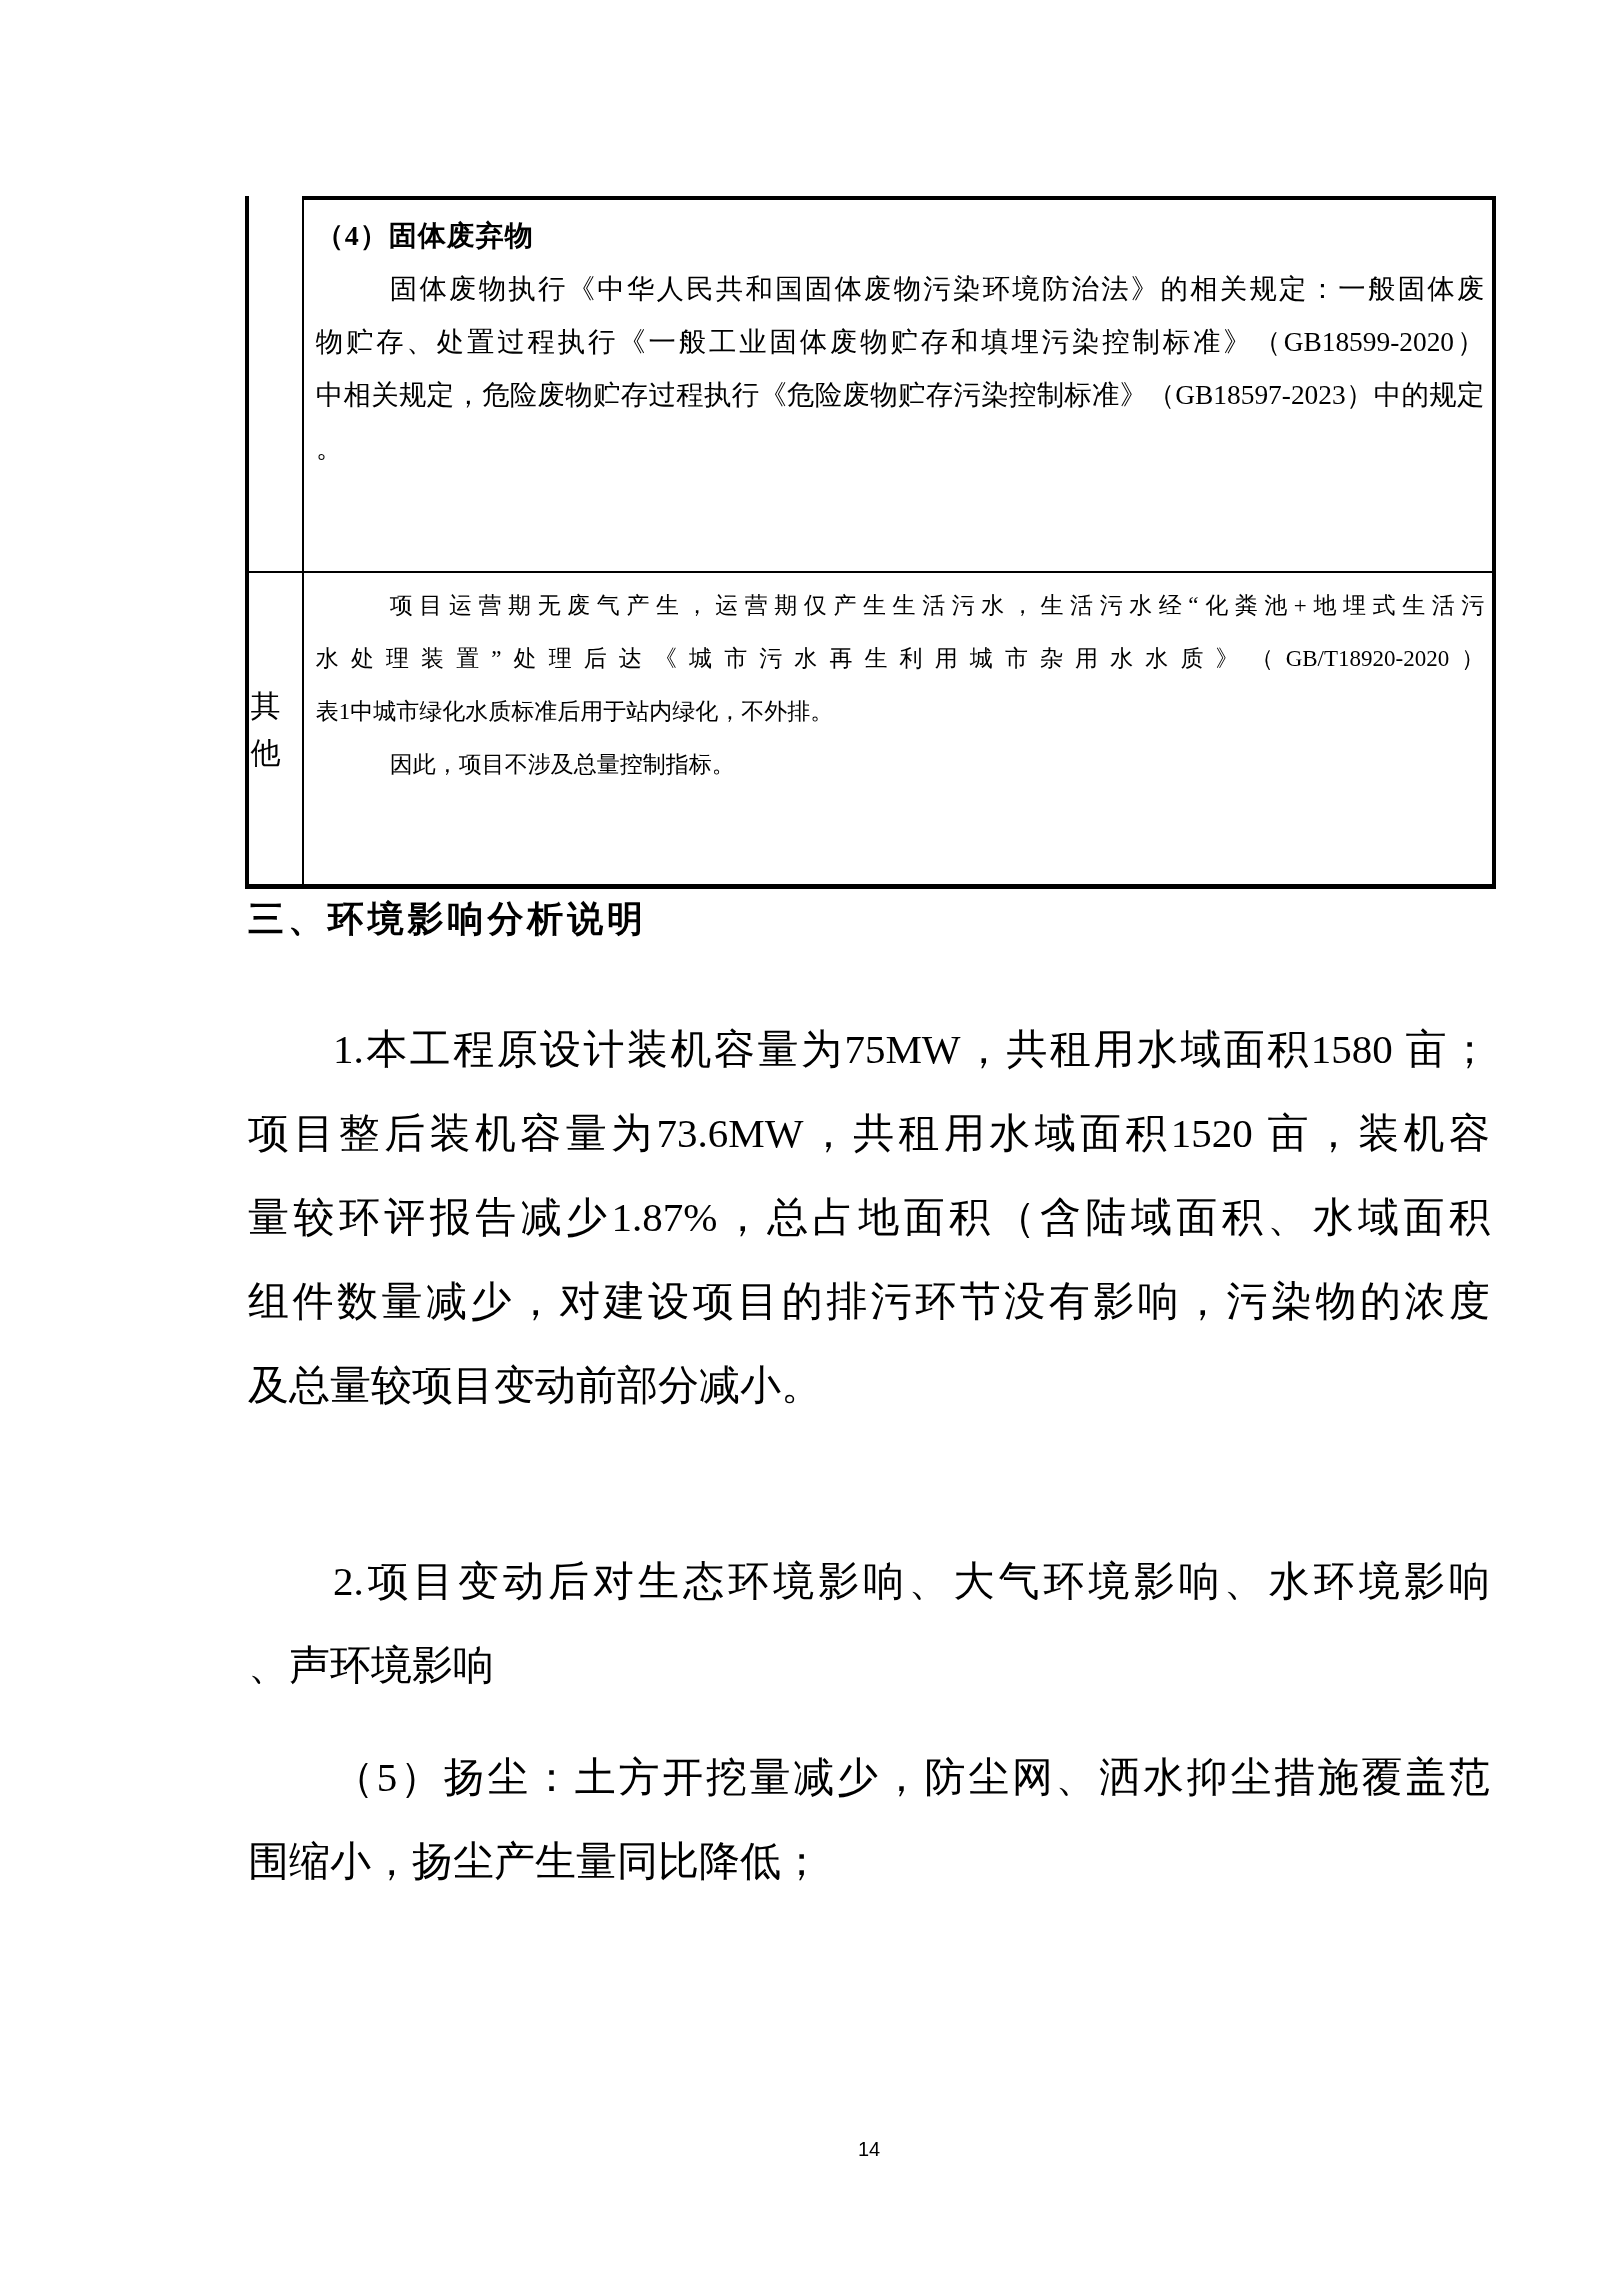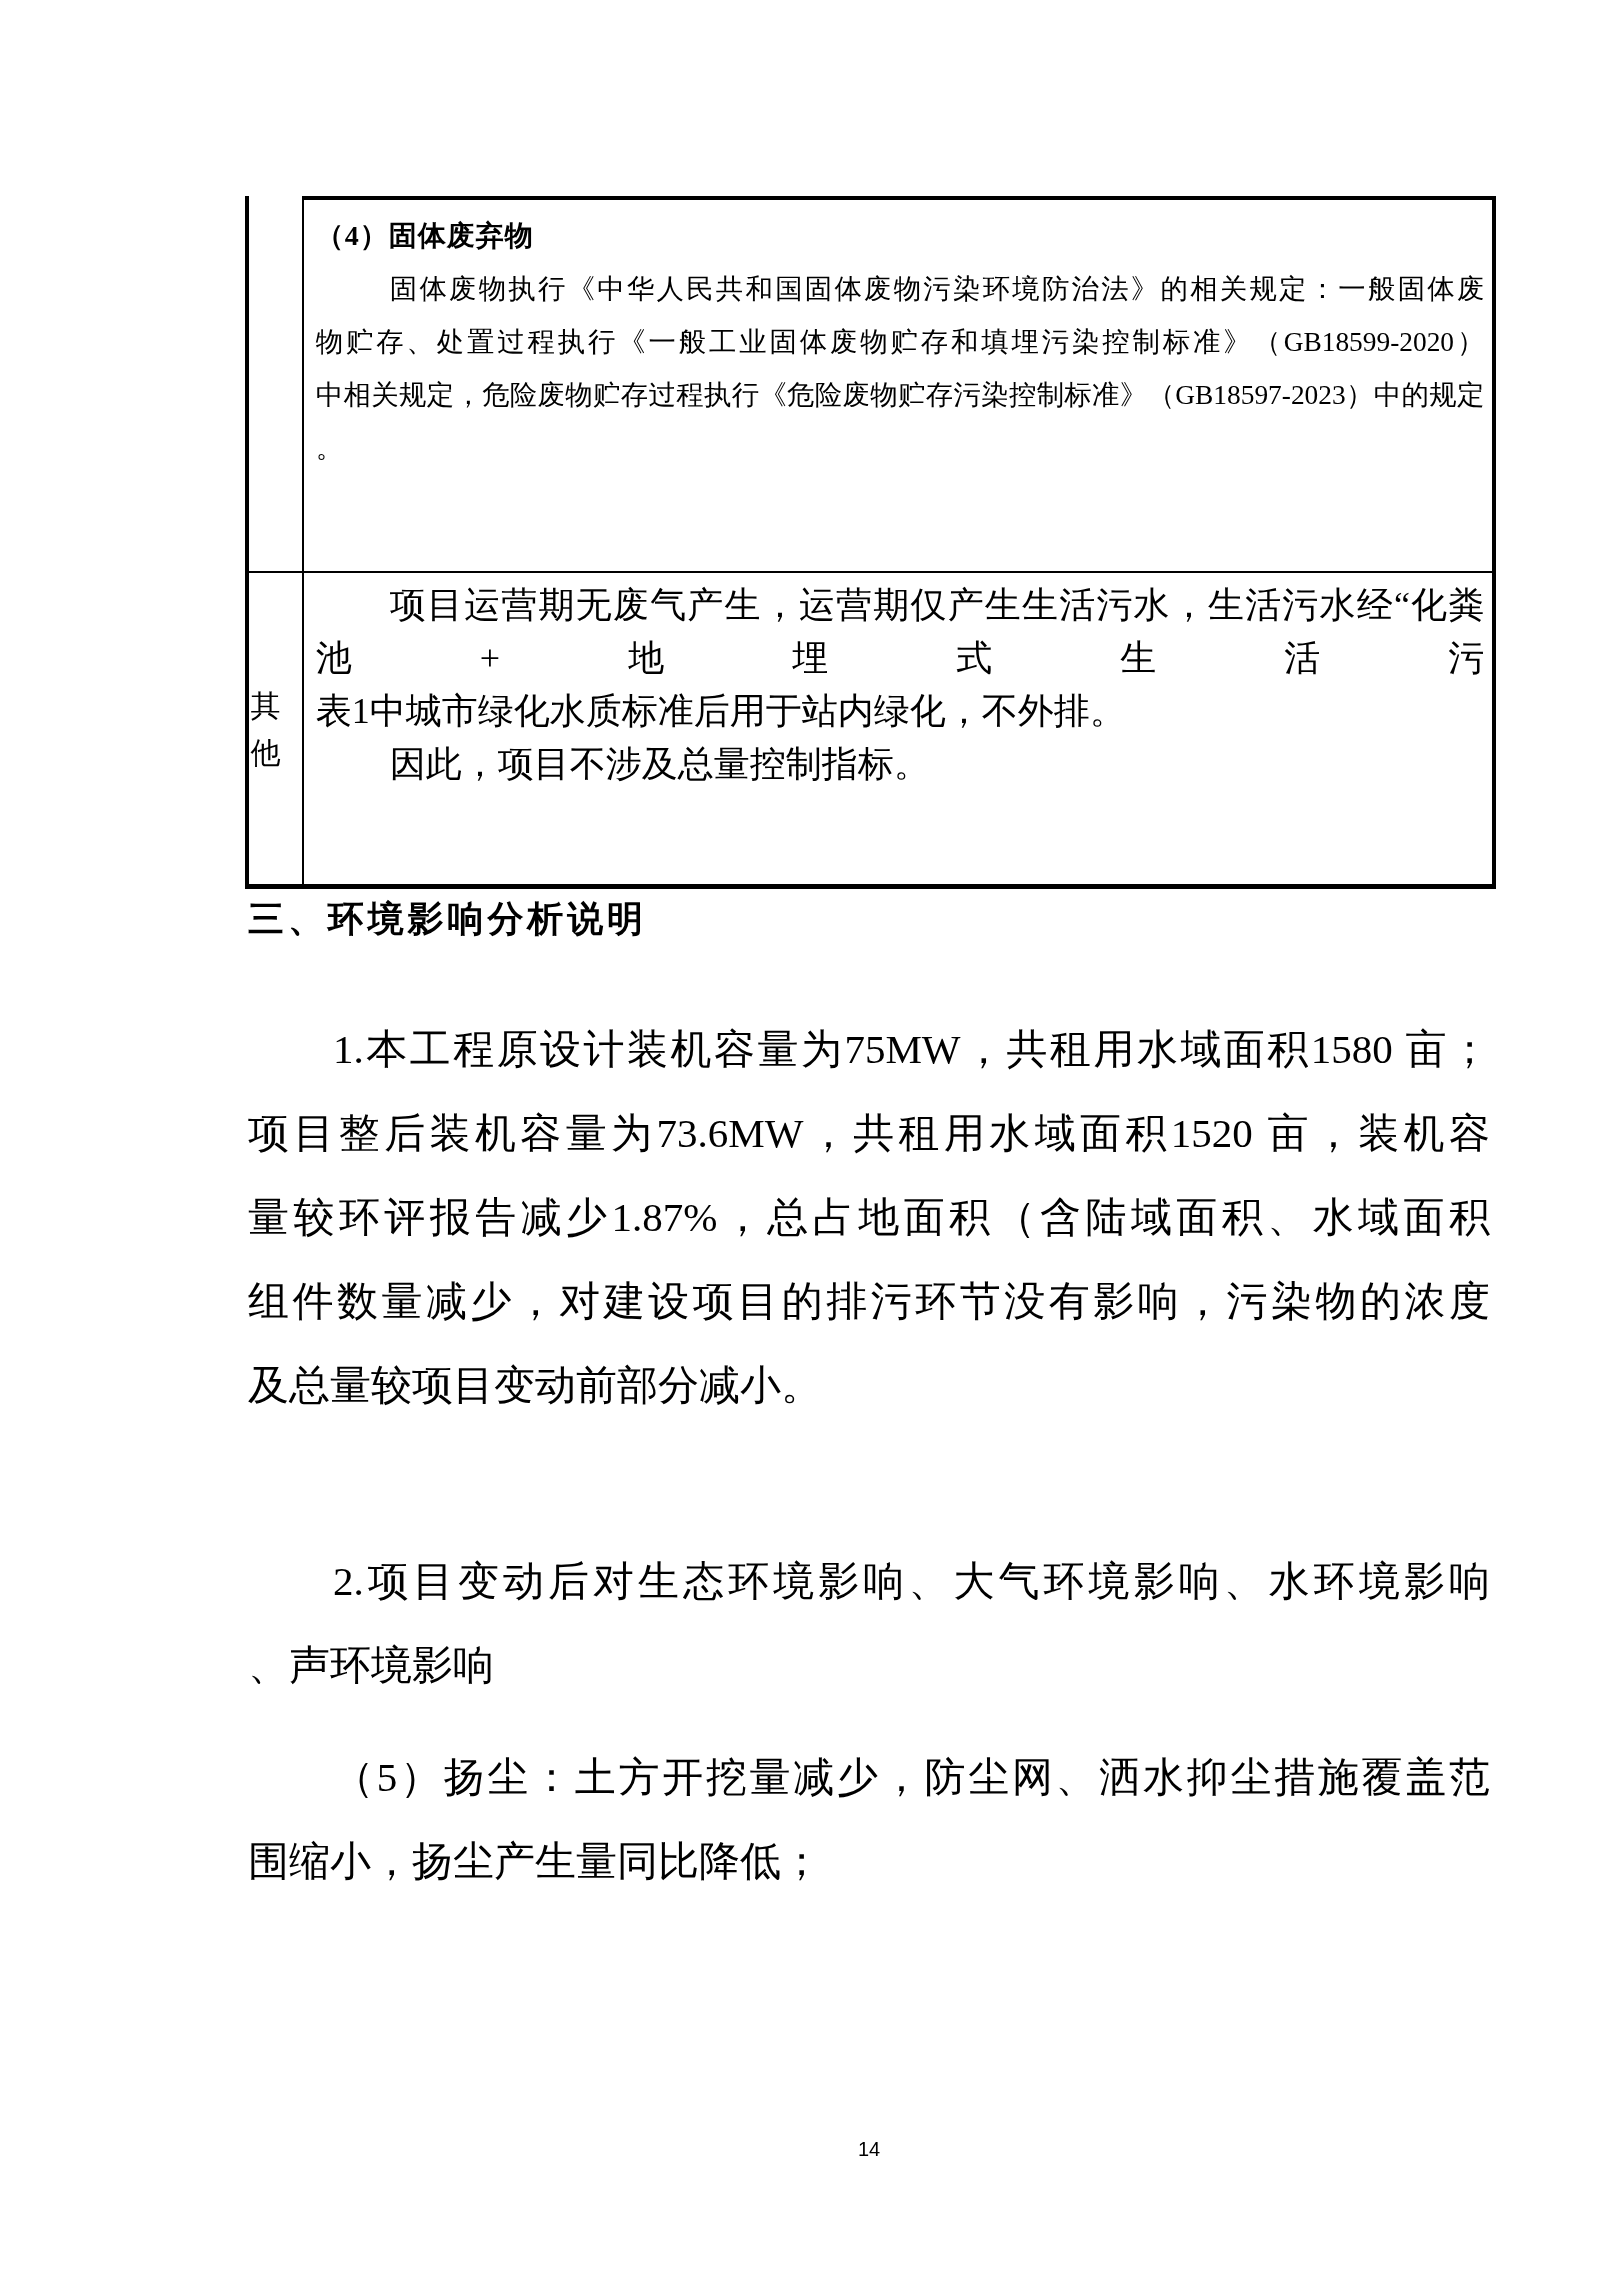--- a/index.html
+++ b/index.html
@@ -46,21 +46,21 @@
     display: flex; align-items: center; 
     font-size: 30px;
   }
   .label-text {
     width: 33px; text-align: center;
     word-break: break-all; line-height: 47px;
   }
   .cell-r2 {
     position: absolute; left: 59px; top: 377px; right: 3.9px; height: 312px;
     padding: 5.9px 7.8px 0 11.8px;
-    font-size: 36px; line-height: 53px;
+    font-size: 23px; line-height: 53px;
     overflow: hidden;
   }
   .tl { white-space: normal; }
   .j  { text-align: justify; text-align-last: justify; }
   .ind-t { text-indent: 74px; }
   .ind-b { text-indent: 85px; }
 
   
   .sec-title {
     position: absolute; left: 248px; top: 890px; width: 1242px;
@@ -102,20 +102,21 @@
       <div class="tl j">中相关规定，危险废物贮存过程执行《危险废物贮存污染控制标准》（GB18597-2023）中的规定</div>
       <div class="tl">。</div>
     </div>
 
     <div class="cell-label">
       <div class="label-text">其他</div>
     </div>
 
     <div class="cell-r2">
       <div class="tl j ind-t">项目运营期无废气产生，运营期仅产生生活污水，生活污水经“化粪池+地埋式生活污</div>
+      <div class="tl j">水处理装置”处理后达《城市污水再生利用城市杂用水水质》（GB/T18920-2020）</div>
       <div class="tl">表1中城市绿化水质标准后用于站内绿化，不外排。</div>
       <div class="tl ind-t">因此，项目不涉及总量控制指标。</div>
     </div>
   </div>
 
   <div class="sec-title">三、环境影响分析说明</div>
 
   <div class="para p1">
     <div class="tl j ind-b">1.本工程原设计装机容量为75MW，共租用水域面积1580 亩；</div>
     <div class="tl j">项目整后装机容量为73.6MW，共租用水域面积1520 亩，装机容</div>

